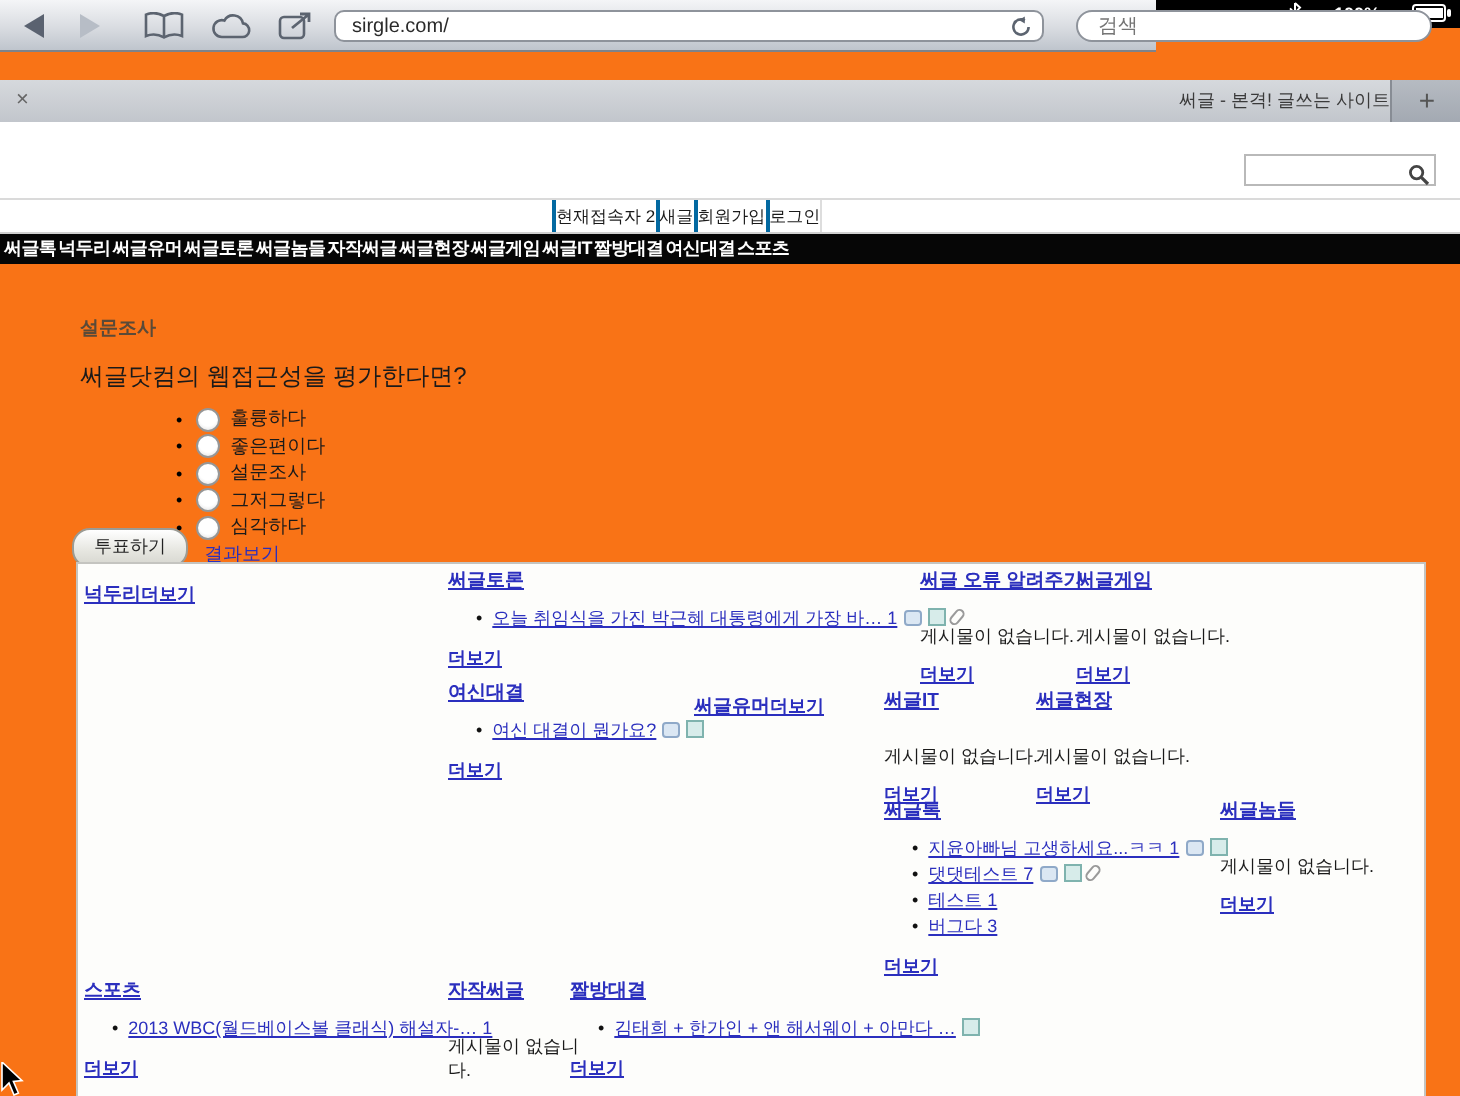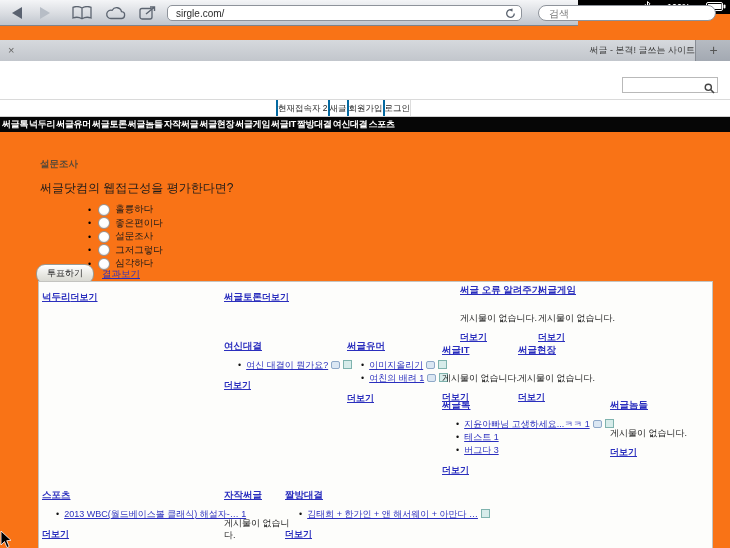--- a/index.html
+++ b/index.html
@@ -45,21 +45,21 @@
   .menu-item{color:#fff;font-weight:bold;font-size:9px;line-height:15px;letter-spacing:-0.3px;margin-right:1px}
   
   .survey-title{position:absolute;left:40px;top:158px;font-size:9.5px;font-weight:bold;color:#5a4a38}
   .survey-q{position:absolute;left:40px;top:180px;font-size:12px;color:#1a1a1a}
   .opts{position:absolute;left:88px;top:203px}
   .opt{display:flex;align-items:center;height:13.5px}
   .opt .bullet{font-size:9px;color:#000;margin-right:7px}
   .radio{width:10px;height:10px;border:1px solid #969696;border-radius:50%;
          background:radial-gradient(circle at 50% 35%,#ffffff 55%,#dcdcdc)}
   .opt .lbl{margin-left:5px;font-size:9.5px;color:#1a1a1a}
-  .voterow{position:absolute;left:36px;top:264px;display:flex;align-items:center}
+  .voterow{position:absolute;left:36px;top:264px;display:flex;align-items:flex-end}
   .votebtn{font-size:9px;color:#222;padding:2px 10px 3px;border:1px solid #9b9b94;border-radius:9px;
            background:linear-gradient(#ffffff,#e5e5df 60%,#d6d6cf);
            font-family:"Liberation Sans","DejaVu Sans",sans-serif}
   .resultlink{margin-left:8px;font-size:9.5px;font-weight:normal}
   
   .boardsbox{position:absolute;left:38px;top:281px;width:675px;height:320px;background:#fdfdfb;
              border:1px solid #c4c4c0;border-bottom:none;box-sizing:border-box}
   .board{position:absolute;font-size:9px}
   a.bl{color:#2b2fbe;text-decoration:underline;cursor:pointer}
   .board-title{display:inline-block;font-size:9.5px;font-weight:bold}
@@ -210,47 +210,47 @@
         <span class="lbl">심각하다</span>
       </div>
     </div>
   <div class="voterow">
     <button class="votebtn">투표하기</button>
     <a class="bl resultlink">결과보기</a>
   </div>
 
   <div class="boardsbox">
     <div class="board" style="left:3px;top:2px;width:190px"><a class="bl board-title">넉두리</a><a class="bl board-more">더보기</a></div>
-    <div class="board" style="left:185px;top:2px;width:242px"><a class="bl board-title">써글토론</a><a class="bl board-more">더보기</a></div>
+    <div class="board" style="left:185px;top:2px;width:242px"><a class="bl board-title">써글토론</a><div class="board-body">
+          <ul>
+            <li><span class="dot">•</span><a class="bl">오늘 취임식을 가진 박근혜 대통령에게 가장 바… 1</a><span class="ic ic-comment"></span><span class="ic ic-image"></span><span class="ic ic-clip"></span></li>
+          </ul>
+        </div><a class="bl board-more">더보기</a></div>
     <div class="board" style="left:421px;top:2px;width:95px"><a class="bl board-title">써글 오류 알려주기</a><div class="board-body">
           <div class="board-empty">게시물이 없습니다.</div>
         </div><a class="bl board-more">더보기</a></div>
     <div class="board" style="left:499px;top:2px;width:95px"><a class="bl board-title">써글게임</a><div class="board-body">
           <div class="board-empty">게시물이 없습니다.</div>
         </div><a class="bl board-more">더보기</a></div>
     <div class="board" style="left:185px;top:58px;width:135px"><a class="bl board-title">여신대결</a><div class="board-body">
           <ul>
             <li><span class="dot">•</span><a class="bl">여신 대결이 뭔가요?</a><span class="ic ic-comment"></span><span class="ic ic-image"></span></li>
           </ul>
         </div><a class="bl board-more">더보기</a></div>
-    <div class="board" style="left:308px;top:58px;width:112px"><a class="bl board-title">써글유머</a><div class="board-body">
-          <ul>
-            <li><span class="dot">•</span><a class="bl">이미지올리기</a><span class="ic ic-comment"></span><span class="ic ic-image"></span></li>
-            <li><span class="dot">•</span><a class="bl">여친의 배려 1</a><span class="ic ic-comment"></span><span class="ic ic-image"></span></li>
-          </ul>
-        </div><a class="bl board-more">더보기</a></div>
+    <div class="board" style="left:308px;top:58px;width:112px"><a class="bl board-title">써글유머</a><a class="bl board-more">더보기</a></div>
     <div class="board" style="left:403px;top:62px;width:90px"><a class="bl board-title">써글IT</a><div class="board-body">
           <div class="board-empty">게시물이 없습니다.</div>
         </div><a class="bl board-more">더보기</a></div>
     <div class="board" style="left:479px;top:62px;width:90px"><a class="bl board-title">써글현장</a><div class="board-body">
           <div class="board-empty">게시물이 없습니다.</div>
         </div><a class="bl board-more">더보기</a></div>
     <div class="board" style="left:403px;top:117px;width:180px"><a class="bl board-title">써글톡</a><div class="board-body">
           <ul>
             <li><span class="dot">•</span><a class="bl">지윤아빠님 고생하세요...ㅋㅋ 1</a><span class="ic ic-comment"></span><span class="ic ic-image"></span></li>
+            <li><span class="dot">•</span><a class="bl">댓댓테스트 7</a><span class="ic ic-comment"></span><span class="ic ic-image"></span><span class="ic ic-clip"></span></li>
             <li><span class="dot">•</span><a class="bl">테스트 1</a></li>
             <li><span class="dot">•</span><a class="bl">버그다 3</a></li>
           </ul>
         </div><a class="bl board-more">더보기</a></div>
     <div class="board" style="left:571px;top:117px;width:100px"><a class="bl board-title">써글놈들</a><div class="board-body">
           <div class="board-empty">게시물이 없습니다.</div>
         </div><a class="bl board-more">더보기</a></div>
     <div class="board" style="left:3px;top:207px;width:190px"><a class="bl board-title">스포츠</a><div class="board-body">
           <ul>
             <li><span class="dot">•</span><a class="bl">2013 WBC(월드베이스볼 클래식) 해설자-… 1</a></li>

